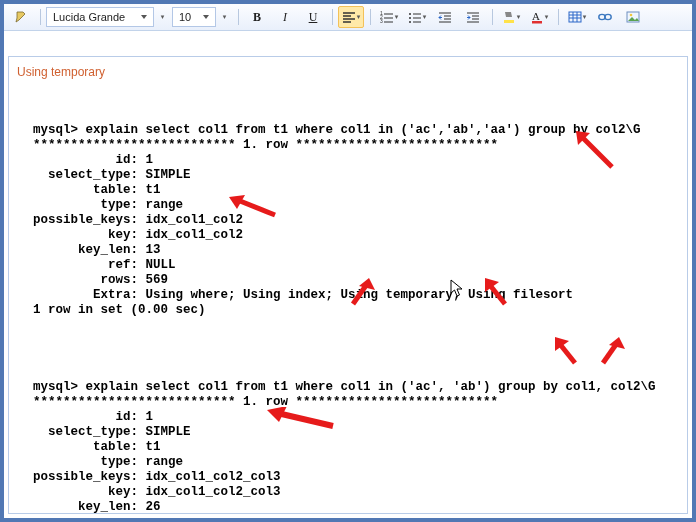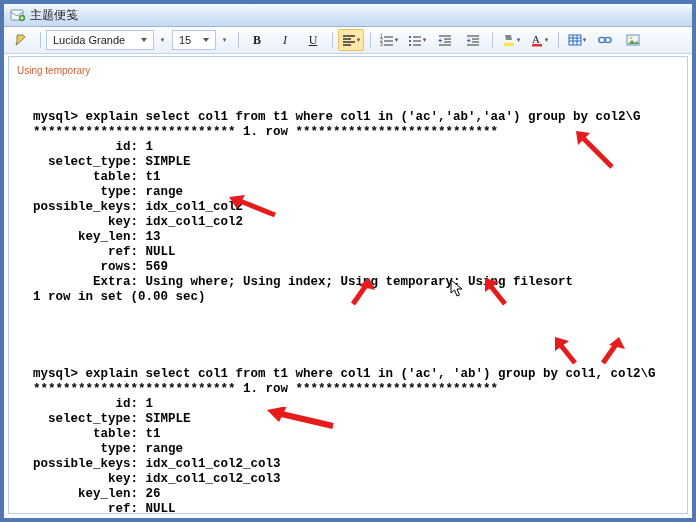--- a/index.html
+++ b/index.html
@@ -16,46 +16,35 @@
   .tb-sep{width:4px;height:20px;position:relative;margin:0 2px;}
   .tb-sep:before{content:'';position:absolute;left:2px;top:2px;bottom:2px;width:1px;background:#b8c8df;}
   .tb-dd{display:flex;align-items:center;}
   .tb-dd .arrow{font-size:7px;color:#5a5a5a;margin-left:1px;}
   .font-select{border:1px solid #b3c7e6;height:18px;background:#fff;font-size:11px;padding:0 6px;display:flex;align-items:center;min-width:94px;justify-content:space-between;}
   .size-select{border:1px solid #b3c7e6;height:18px;background:#fff;font-size:11px;padding:0 6px;display:flex;align-items:center;min-width:30px;justify-content:space-between;}
   .sel-caret{width:0;height:0;border-left:3px solid transparent;border-right:3px solid transparent;border-top:4px solid #555;}
   
   .content{position:absolute;top:52px;left:4px;right:4px;bottom:4px;border:1px solid #b9cce8;overflow:auto;box-sizing:border-box;}
   .inner{padding:8px 8px 8px 8px;position:relative;min-height:480px;}
-  .section-title{color:#d06030;font-size:10px;}
+  .section-title{color:#d06030;font-size:12px;margin-bottom:10px;}
   pre.m{font-family:"Courier New",monospace;font-size:12.5px;font-weight:bold;color:#000;white-space:pre;line-height:1.2;margin:16px;}
   
   .arrow-ov{position:absolute;pointer-events:none;}
   .arrow-ov svg{display:block;}
   .cursor{position:absolute;width:13px;height:18px;}
   .cursor svg{display:block;}
   
   .ic{display:block;}
 </style>
 </head>
 <body>
 
 <div class="frame">
 
-  <div class="titlebar">
-    <span class="title-icon">
-      <svg class="ic" width="16" height="16">
-        <rect x="1" y="3" width="12" height="10" rx="1" fill="#fff" stroke="#6f8fc0"></rect>
-        <path d="M1 5 L7 9 L13 5" fill="none" stroke="#6f8fc0"></path>
-        <circle cx="12" cy="11" r="3.2" fill="#4aa03c"></circle>
-        <path d="M12 9.4 v3.2 M10.4 11 h3.2" stroke="#fff" stroke-width="1"></path>
-      </svg>
-    </span>
-    <span class="title">主题便笺</span>
-  </div>
 
   <div class="toolbar">
 
     <div class="tb-btn">
       <svg class="ic" width="14" height="14">
           <path d="M3 2 L9 2 L11 4 L5 10 L2 12 L3 8 Z" fill="#e7c963" stroke="#7b6a2e" stroke-width="0.8"></path>
         </svg>
     </div>
     <div class="tb-sep"></div>
 
@@ -64,21 +53,21 @@
         <span>Lucida Grande</span>
         <span class="sel-caret"></span>
       </div>
       <div class="tb-btn" style="min-width:10px">
           <span class="arrow">▾</span>
         </div>
     </div>
 
     <div class="tb-dd">
       <div class="size-select">
-        <span>15</span>
+        <span>10</span>
         <span class="sel-caret"></span>
       </div>
       <div class="tb-btn" style="min-width:10px">
           <span class="arrow">▾</span>
         </div>
     </div>
 
     <div class="tb-sep"></div>
 
     <div class="tb-btn">

